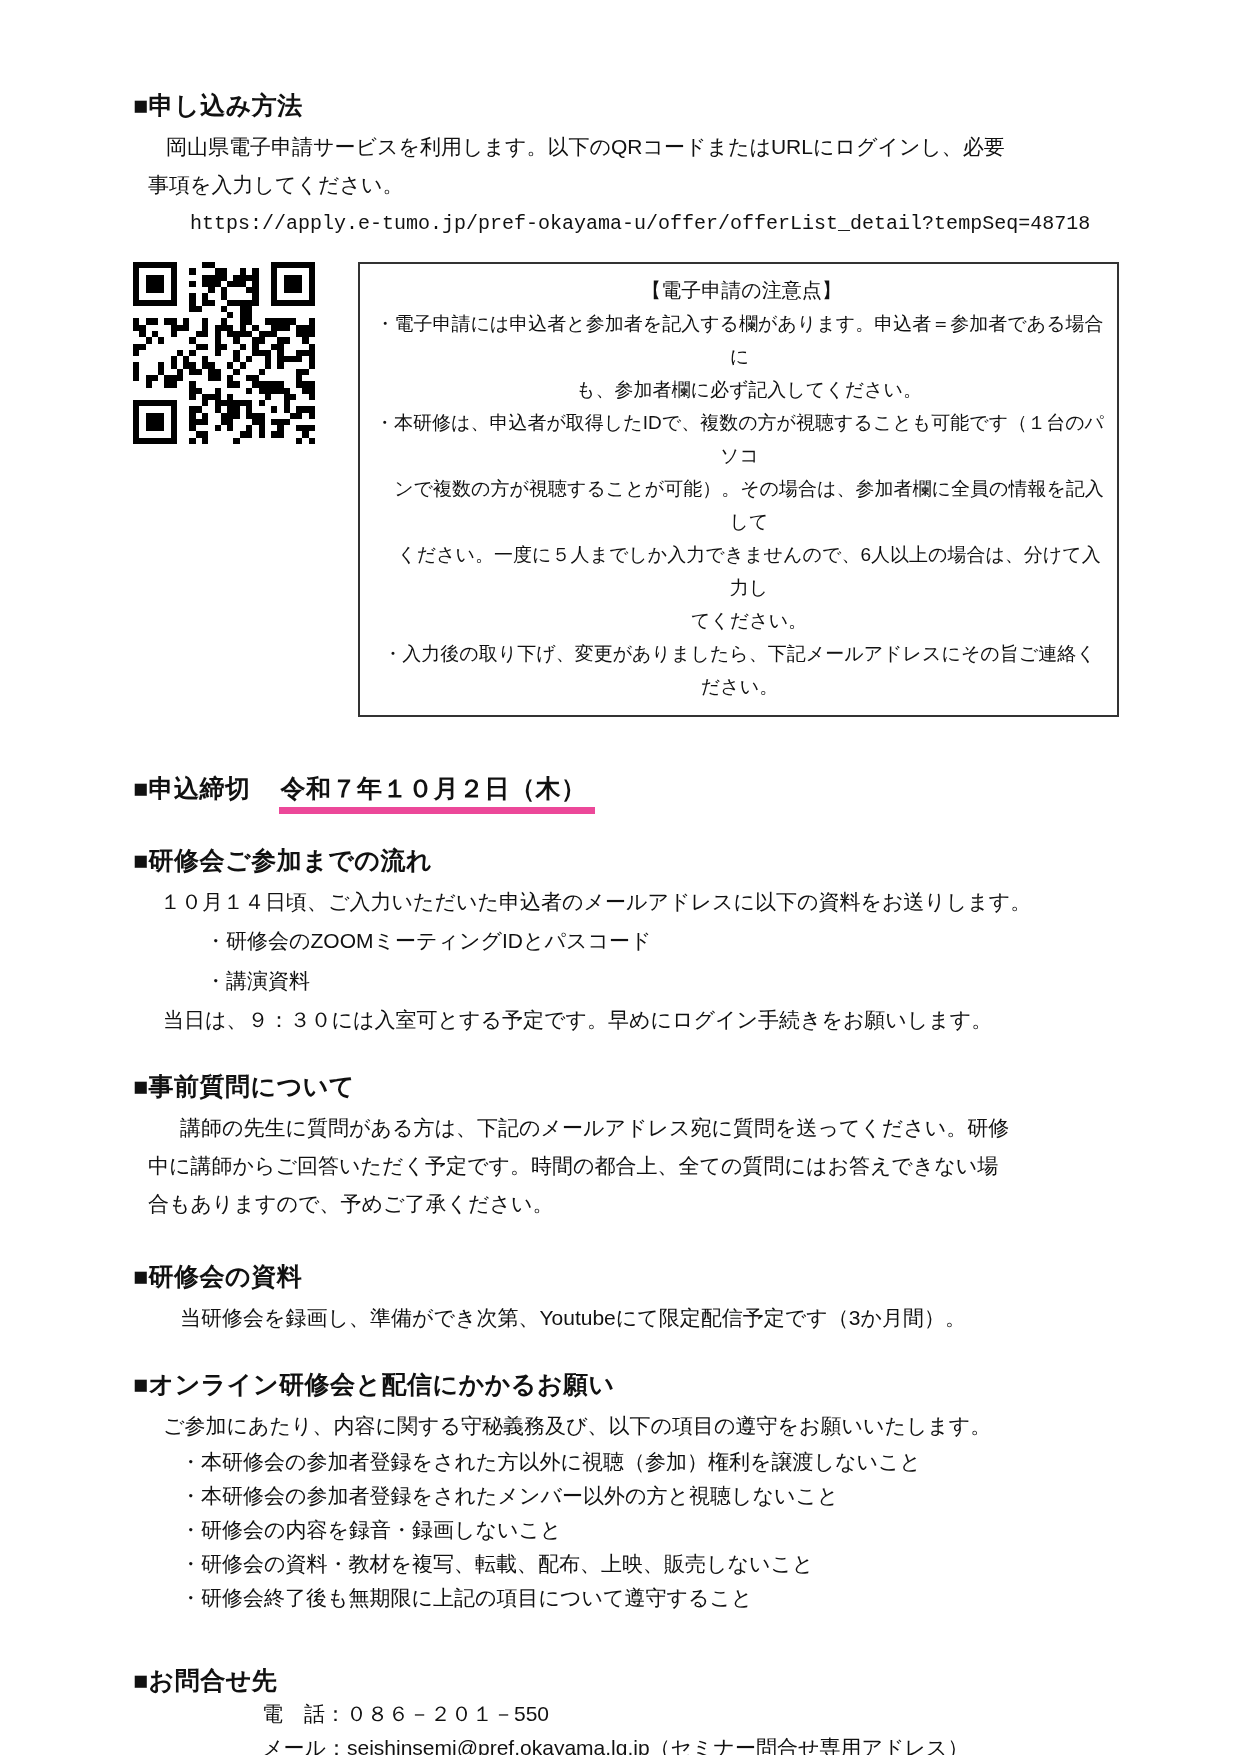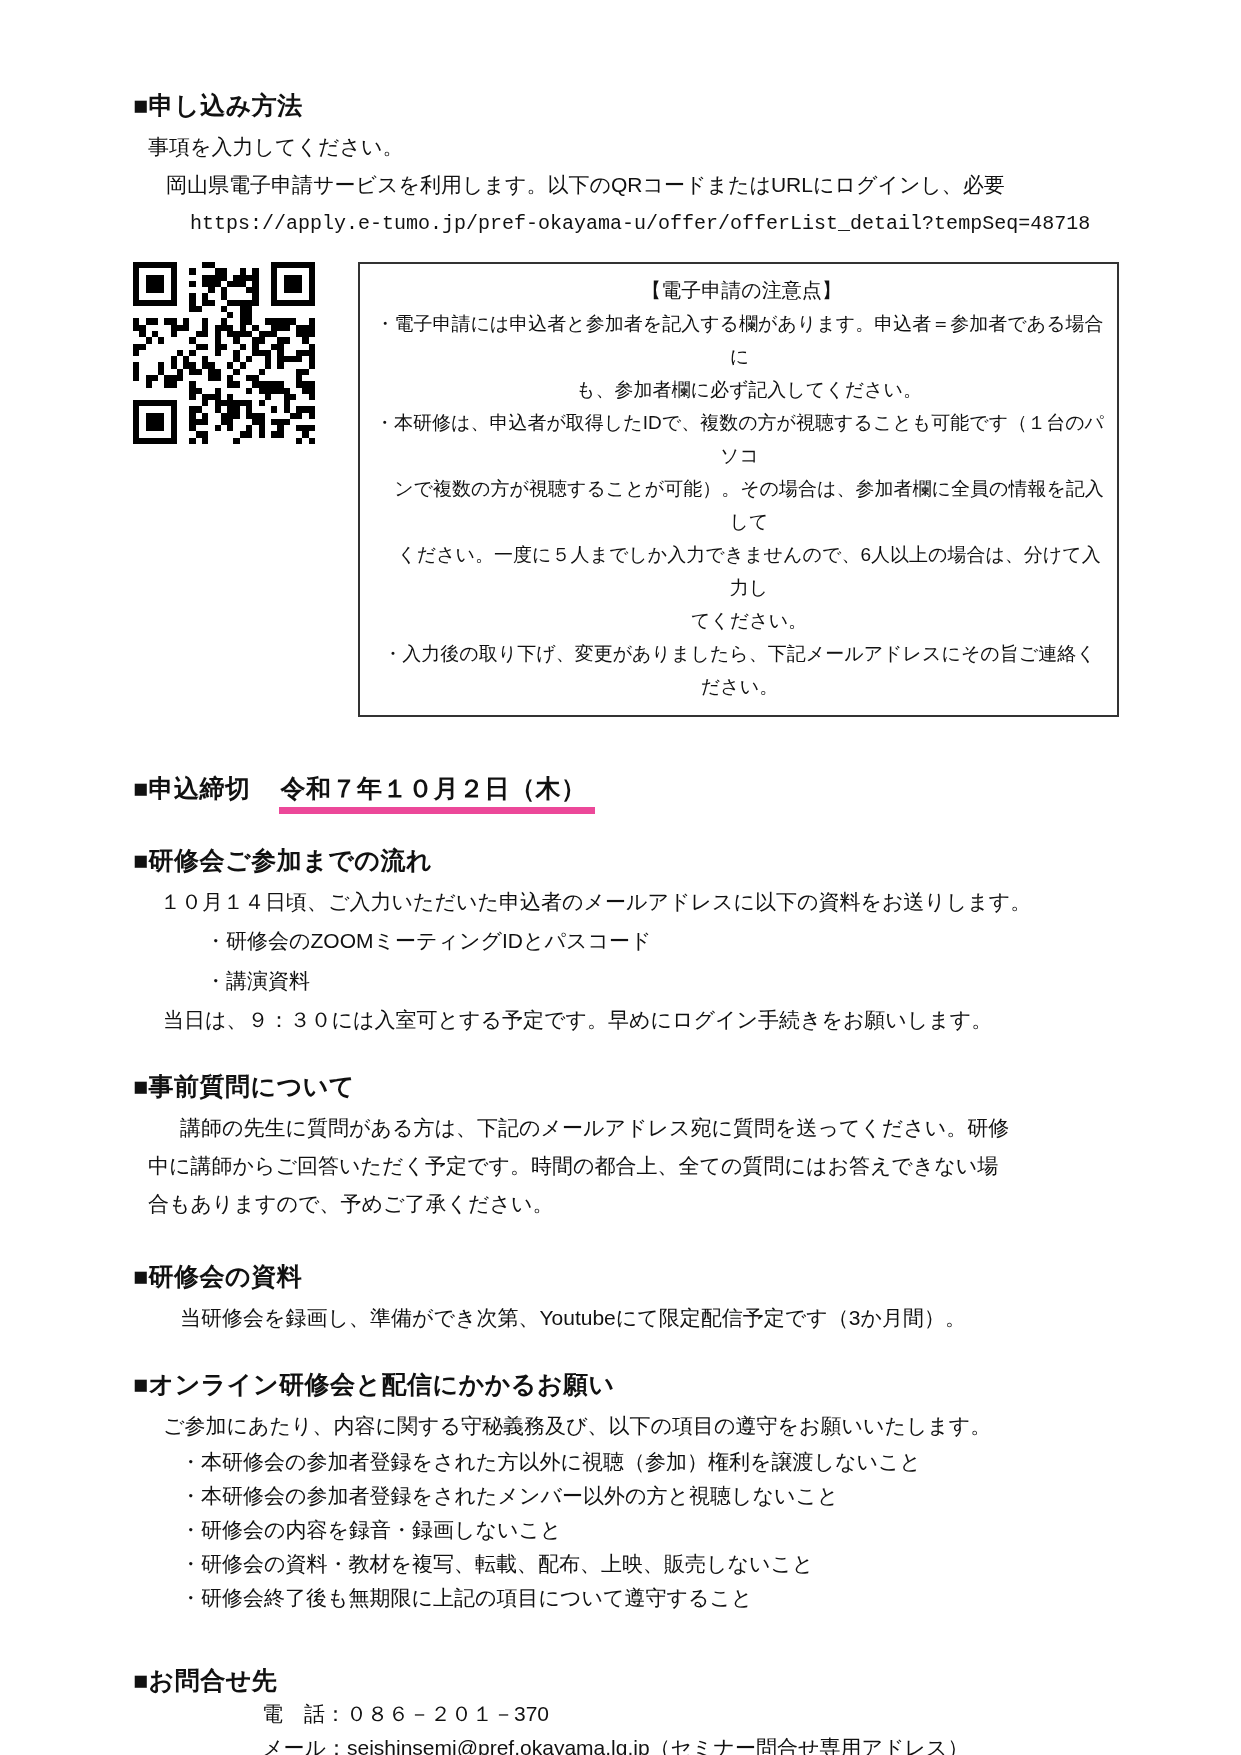--- a/index.html
+++ b/index.html
@@ -64,22 +64,22 @@
 
   .heading-gap { margin-bottom:6px; }
 </style>
 </head>
 <body>
 
 <div class="page">
 
   <section>
     <h2 class="sec-heading heading-gap">■申し込み方法</h2>
+    <div class="body-line ml33">岡山県電子申請サービスを利用します。以下のQRコードまたはURLにログインし、必要</div>
     <div class="body-line ml15">事項を入力してください。</div>
-    <div class="body-line ml33">岡山県電子申請サービスを利用します。以下のQRコードまたはURLにログインし、必要</div>
     <div class="url-line ml57">https://apply.e-tumo.jp/pref-okayama-u/offer/offerList_detail?tempSeq=48718</div>
   </section>
 
   <div class="qr-row">
     <div class="qr-box">
         <svg xmlns="http://www.w3.org/2000/svg" viewBox="0 0 29 29" shape-rendering="crispEdges">
           <rect width="29" height="29" fill="#ffffff"></rect>
           <rect x="11" y="0" width="1" height="1" fill="#000000"></rect>
           <rect x="12" y="0" width="1" height="1" fill="#000000"></rect>
           <rect x="9" y="1" width="1" height="1" fill="#000000"></rect>
@@ -406,17 +406,17 @@
     <div class="body-line ml30">ご参加にあたり、内容に関する守秘義務及び、以下の項目の遵守をお願いいたします。</div>
     <div class="request-item ml47">・本研修会の参加者登録をされた方以外に視聴（参加）権利を譲渡しないこと</div>
     <div class="request-item ml47">・本研修会の参加者登録をされたメンバー以外の方と視聴しないこと</div>
     <div class="request-item ml47">・研修会の内容を録音・録画しないこと</div>
     <div class="request-item ml47">・研修会の資料・教材を複写、転載、配布、上映、販売しないこと</div>
     <div class="request-item ml47">・研修会終了後も無期限に上記の項目について遵守すること</div>
   </section>
 
   <section class="sec-contact">
     <h2 class="sec-heading">■お問合せ先</h2>
-    <div class="contact-line ml129">電　話：０８６－２０１－370</div>
+    <div class="contact-line ml129">電　話：０８６－２０１－550</div>
     <div class="contact-line ml129">メール：seishinsemi@pref.okayama.lg.jp（セミナー問合せ専用アドレス）</div>
   </section>
 
 </div>
 
 </body></html>

